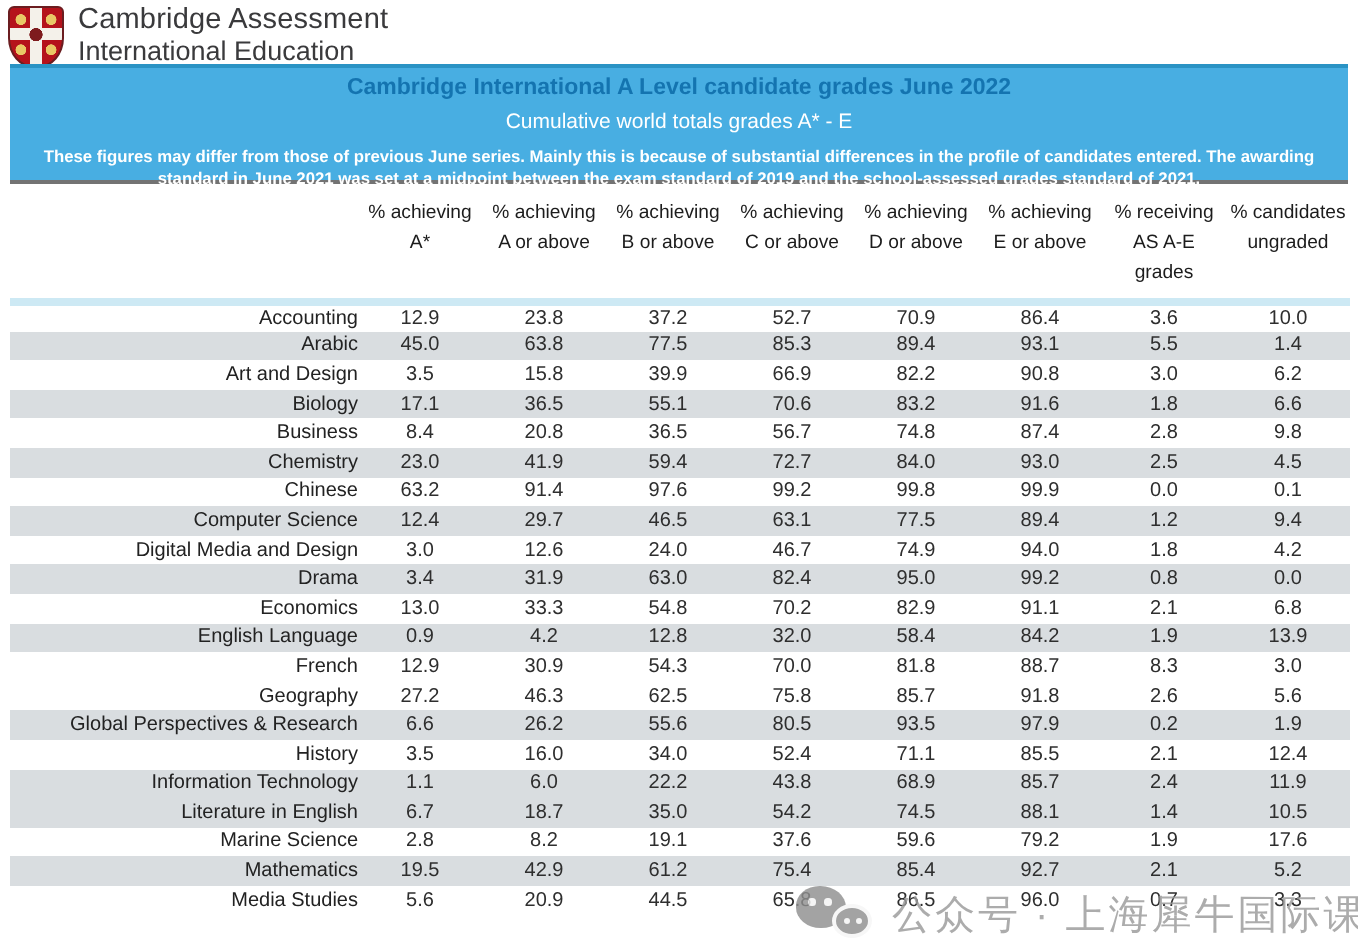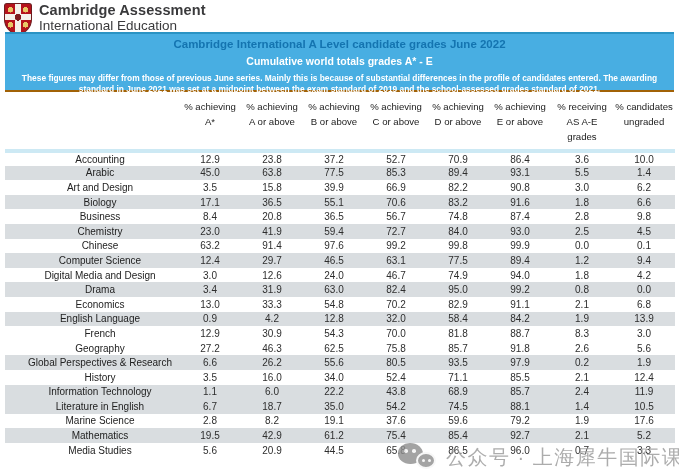--- a/index.html
+++ b/index.html
@@ -19,31 +19,31 @@
       radial-gradient(circle at 50% 46%, #7e1b1e 0 3.2px, rgba(126,27,30,0) 3.4px),
       radial-gradient(circle at 21% 20%, #e9c766 0 2.6px, rgba(233,199,102,0) 2.8px),
       radial-gradient(circle at 79% 20%, #e9c766 0 2.6px, rgba(233,199,102,0) 2.8px),
       radial-gradient(circle at 21% 72%, #e9c766 0 2.6px, rgba(233,199,102,0) 2.8px),
       radial-gradient(circle at 79% 72%, #e9c766 0 2.6px, rgba(233,199,102,0) 2.8px),
       linear-gradient(#f4f1ea,#f4f1ea) 50% 0/6px 100% no-repeat,
       linear-gradient(#f4f1ea,#f4f1ea) 0 44%/100% 6px no-repeat,
       #b5121b;
   }
   .logo-text { line-height:15px; color:#3a3a3c; padding-top:1px; }
-  .logo-line1 { font-size:14.5px; font-weight:bold; letter-spacing:.1px; }
+  .logo-line1 { font-size:14.5px; font-weight:normal; letter-spacing:.1px; }
   .logo-line2 { font-size:13.5px; }
 
   
   .banner {
     position:absolute; top:32px; left:5px; width:669px; height:60px;
     background:#48aee2; text-align:center;
-    border-top:2px solid #2a93c4; border-bottom:2px solid #a16207;
+    border-top:2px solid #2a93c4; border-bottom:2px solid #737373;
   }
   .banner-title { margin-top:4px; font-size:11.5px; font-weight:bold; color:#1474b0; }
-  .banner-subtitle { margin-top:5px; font-size:10.5px; font-weight:bold; color:#ffffff; }
+  .banner-subtitle { margin-top:5px; font-size:10.5px; font-weight:normal; color:#ffffff; }
   .banner-note {
     margin-top:6px; padding:0 10px; font-size:8.4px; font-weight:bold;
     color:#ffffff; line-height:10.5px;
   }
 
   
   table.grades {
     position:absolute; top:97px; left:5px; width:669px;
     border-collapse:collapse; table-layout:fixed;
   }
@@ -54,21 +54,21 @@
     vertical-align:top; padding:2px 0 5px 0; line-height:15px;
     border-bottom:2px solid #2b6a7c;
   }
   thead th .h-line { display:block; }
   tbody tr:first-child td { border-top:4px solid #cde9f4; }
   tbody td {
     height:14.6px; font-size:10px; color:#2e2e2e;
     text-align:center; vertical-align:middle; padding:0;
     white-space:nowrap; overflow:hidden;
   }
-  tbody td.subject { text-align:center; padding-left:16px; color:#222; }
+  tbody td.subject { text-align:right; padding-left:16px; color:#222; }
   tbody tr.alt { background:#d9dde0; }
 
   
   .watermark {
     position:absolute; left:398px; top:442px; height:30px;
     display:flex; align-items:center; gap:8px;
     color:#9b9b9b; opacity:.82; pointer-events:none;
   }
   .wm-text { font-size:20px; letter-spacing:1.5px; white-space:nowrap; }
   .wechat { position:relative; width:40px; height:28px; flex:0 0 auto; }

